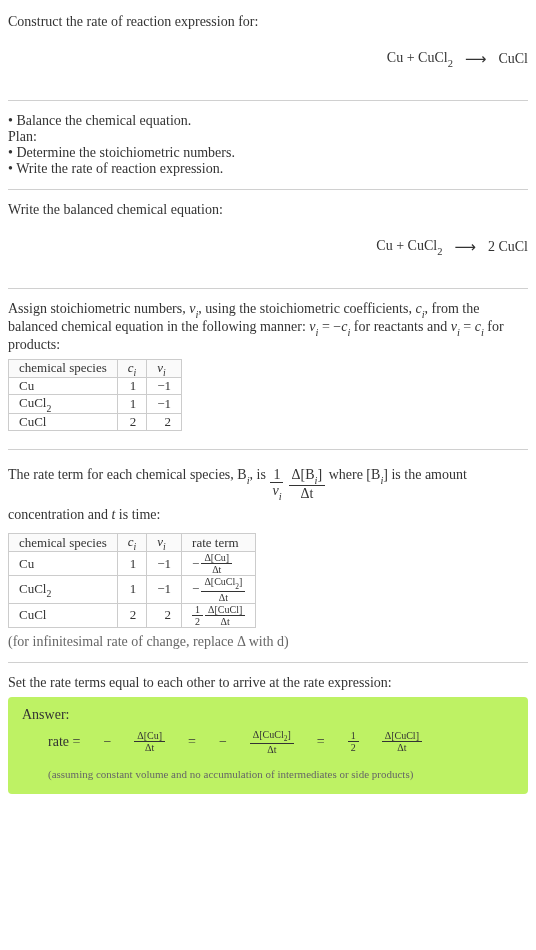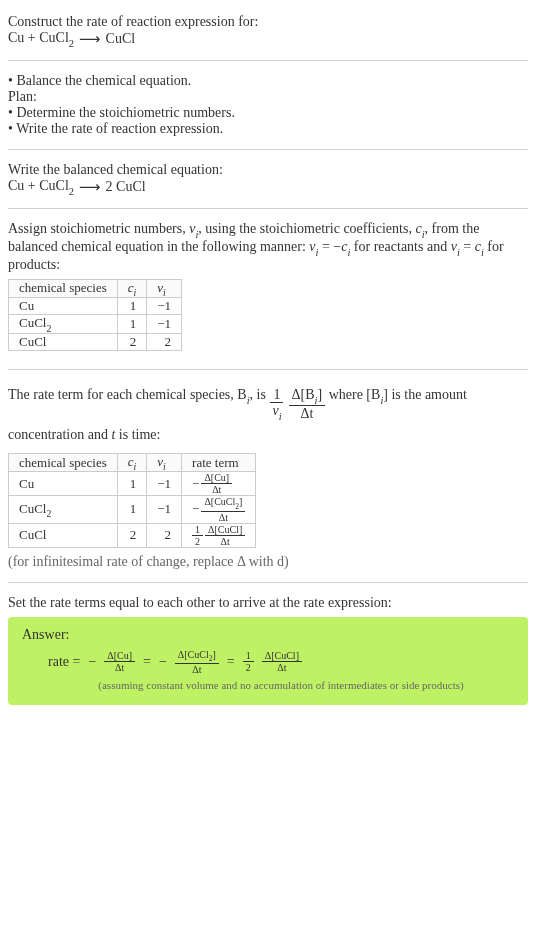--- a/index.html
+++ b/index.html
@@ -16,23 +16,24 @@
     padding: 6px 0;
   }
   .hr {
     border: none;
     border-top: 1px solid #d0d0d0;
     margin: 6px 0;
   }
   .eq-line {
     display: flex;
     align-items: center;
-    gap: 5px;
+    gap: 12px;
     flex-wrap: wrap;
-    margin: 0 0;
+    margin: 20px 0;
+    justify-content: flex-end;
   }
   .sub {
     font-size: 0.75em;
     vertical-align: sub;
     position: relative;
     top: 0.1em;
   }
   table.data {
     border-collapse: collapse;
     margin: 6px 0;
@@ -72,30 +73,29 @@
     padding: 10px 14px 14px 14px;
     margin-top: 6px;
   }
   .answer-box .label {
     font-size: 14px;
     margin-bottom: 6px;
   }
   .answer-line {
     display: flex;
     align-items: center;
-    gap: 8px;
+    gap: 23px;
     flex-wrap: wrap;
     margin-left: 26px;
   }
   .answer-note {
     font-size: 11px;
     color: #666;
     margin-left: 26px;
-    margin-top: 4px;
-    text-align: center;
+    margin-top: 13px;
   }
   .arrow { font-size: 15px; }
   .it { font-style: italic; }
   .inline-eq { display:inline-flex; align-items:center; gap:4px; }
 </style>
 </head>
 <body>
 
 <div class="section">
   <div>Construct the rate of reaction expression for:</div>

